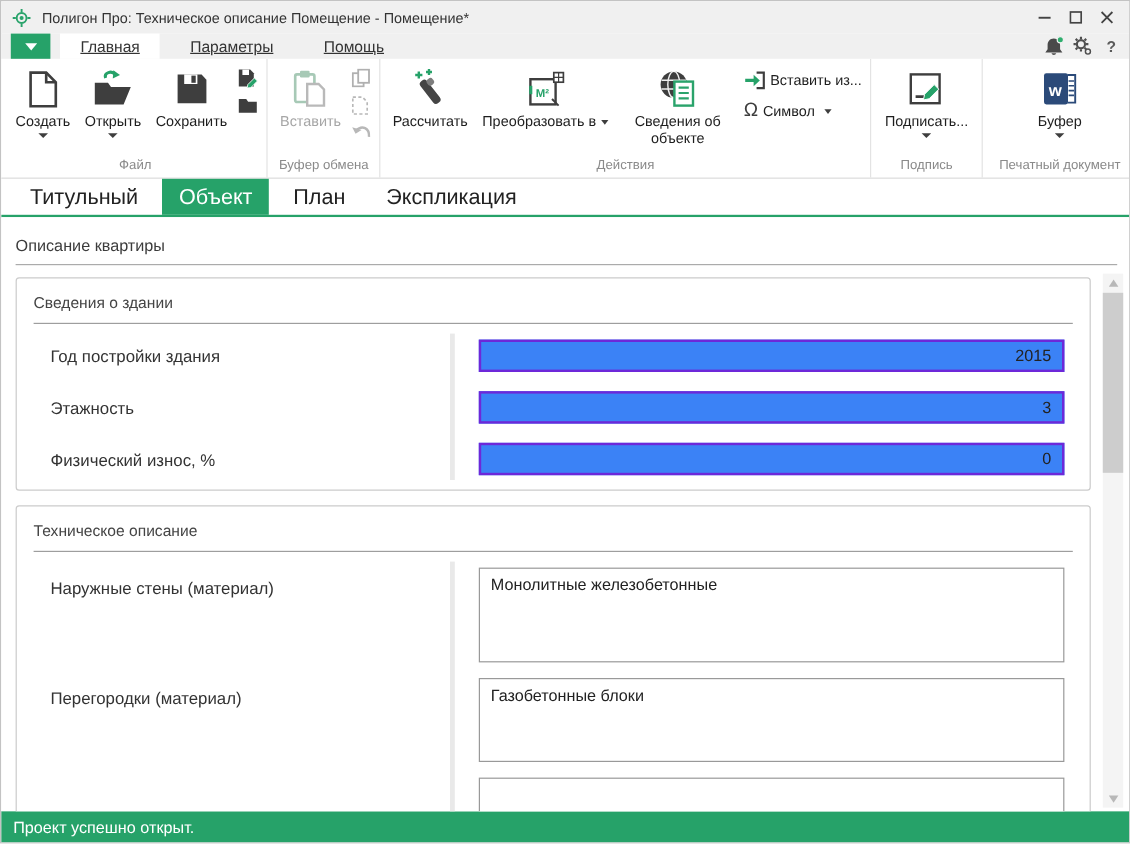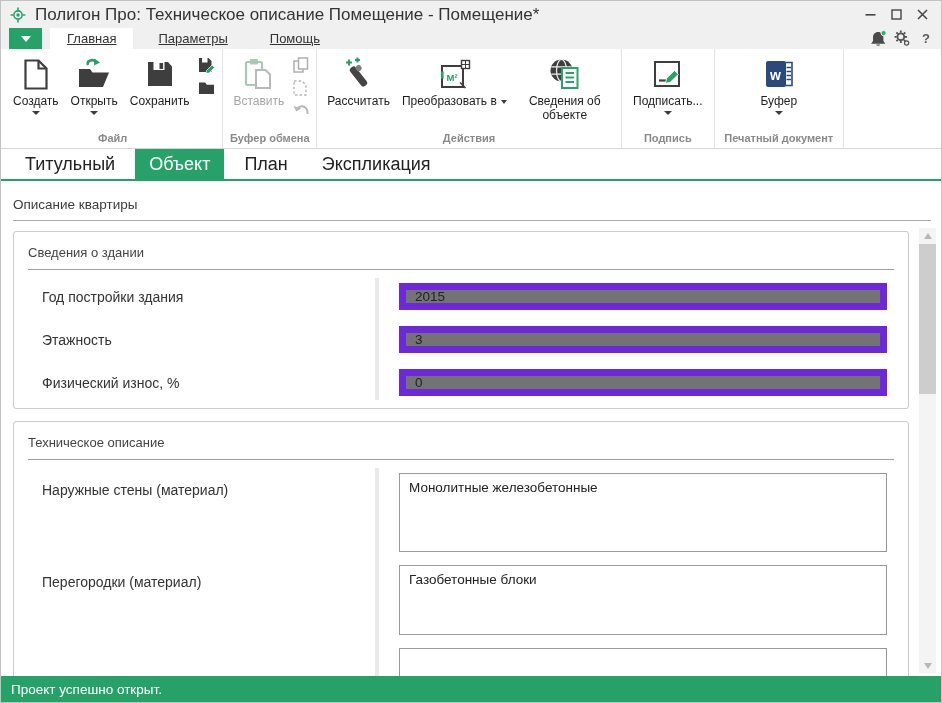--- a/index.html
+++ b/index.html
@@ -5,40 +5,40 @@
   * { margin:0; padding:0; box-sizing:border-box; }
   html,body { width:942px; height:703px; background:#e8e8e8; }
   body { font-family:"Liberation Sans","DejaVu Sans",sans-serif; }
   .window { width:942px; height:703px; display:flex; flex-direction:column;
             background:#fff; border:1px solid #c3c3c3; overflow:hidden; }
 
   
   .titlebar { height:27px; flex:0 0 27px; background:#f0f0f0; display:flex; align-items:center;
               padding:0 6px 0 9px; }
   .titlebar .app-ic { width:16px; height:16px; margin-right:9px; flex:0 0 auto; }
-  .titlebar .ttl { font-size:17px; color:#333; white-space:nowrap; }
+  .titlebar .ttl { font-size:12px; color:#333; white-space:nowrap; }
   .win-controls { margin-left:auto; display:flex; }
   .win-btn { width:26px; height:20px; display:flex; align-items:center; justify-content:center; }
 
   
   .tabstrip { height:21px; flex:0 0 21px; background:#f0f0f0; display:flex; align-items:stretch; position:relative; }
   .appmenu-btn { width:33px; margin-left:8px; background:#26a269; display:flex; align-items:center; justify-content:center; }
   .appmenu-btn .tri { width:0; height:0; border-left:5px solid transparent; border-right:5px solid transparent; border-top:6px solid #fff; }
   .rtab { padding:0 17px; font-size:13px; color:#333; display:flex; align-items:center; margin-left:8px;text-decoration:underline; }
   .rtab.active { background:#fff; }
   .quick-icons { position:absolute; right:6px; top:1px; display:flex; align-items:center; gap:6px; }
   .qi { width:18px; height:18px; display:flex; align-items:center; justify-content:center; }
   .help-glyph { font-size:13px; color:#5a5a5a; font-weight:bold; }
 
   
   .ribbon { height:100px; flex:0 0 100px; background:#fff; border-bottom:1px solid #d6d6d6;
             display:flex; align-items:stretch; padding-left:2px; }
   .rgroup { display:flex; flex-direction:column; border-right:1px solid #e3e3e3; }
   .rg-body { flex:1; display:flex; align-items:flex-start; padding:3px 4px 0 4px; }
-  .rg-label { font-size:11px; color:#8a8a8a; text-align:center; padding:2px 6px 4px; white-space:nowrap;font-weight:bold; }
+  .rg-label { font-size:11px; color:#8a8a8a; text-align:center; padding:2px 6px 4px; white-space:nowrap; }
   .big-btn { display:flex; flex-direction:column; align-items:center; padding:2px 6px; min-width:54px; }
   .big-btn .bicon { height:40px; display:flex; align-items:center; justify-content:center; }
   .big-btn .blbl { font-size:12px; color:#1e1e1e; line-height:14px; text-align:center; white-space:nowrap; }
   .big-btn.two-line .blbl { white-space:normal; width:92px;text-align:center; }
   .caret-down { width:0; height:0; border-left:4px solid transparent; border-right:4px solid transparent; border-top:4px solid #3e3e3e; margin-top:3px; }
   .caret-inline { display:inline-block; width:0; height:0; border-left:3.5px solid transparent; border-right:3.5px solid transparent; border-top:4px solid #3e3e3e; margin-left:4px; vertical-align:middle; }
   .disabled .blbl { color:#a6a6a6; }
   .small-col { display:flex; flex-direction:column; gap:5px; padding:4px 3px 0 3px; }
   .small-btn { display:flex; align-items:center; gap:4px; font-size:12px; color:#1e1e1e; white-space:nowrap; height:18px; }
   .omega-glyph { font-size:16px; color:#3e3e3e; line-height:16px; }
@@ -61,21 +61,21 @@
   .panel-rule { margin:0 14px; border:none; border-top:1px solid #9e9e9e; }
   .fields { position:relative; padding:13px 0 12px; }
   .fields::before { content:""; position:absolute; left:361px; top:8px; bottom:8px; width:4px; background:#e9e9e9; }
   .panel-2 .fields::before { bottom:-40px; }
   .frow { display:flex; align-items:center; margin-bottom:16px; }
   .frow:last-child { margin-bottom:0; }
   .frow.top { align-items:flex-start; }
   .frow.top .flabel { padding-top:9px; }
   .flabel { width:373px; padding-left:28px; padding-right:14px; font-size:14px; color:#333; }
   .fctl { flex:1; padding-left:12px; padding-right:21px; }
-  .fctl input { width:100%; height:27px; border:7px solid #6d28d9; font-family:inherit; font-size:13.5px; color:#222; padding:0 9px; outline:none; background:#737373; }
+  .fctl input { width:100%; height:27px; border:2px solid #6d28d9; font-family:inherit; font-size:13.5px; color:#222; padding:0 9px; outline:none; background:#3b82f6;text-align:right; }
   .fctl textarea { width:100%; border:1px solid #999; font-family:inherit; font-size:13.5px; color:#222; padding:6px 9px; outline:none; resize:none; display:block; background:#fff; }
   .ta-1 { height:79px; } .ta-2 { height:70px; } .ta-3 { height:60px; }
   .frow.gap-sm { margin-bottom:13px; }
 
   
   .scrollbar { position:absolute; top:47px; bottom:3px; right:5px; width:17px; background:#f4f4f4; }
   .sb-up, .sb-down { position:absolute; left:0; width:17px; height:15px; display:flex; align-items:center; justify-content:center; }
   .sb-up { top:0; } .sb-down { bottom:0; }
   .sb-tri-up { width:0; height:0; border-left:4.5px solid transparent; border-right:4.5px solid transparent; border-bottom:6px solid #b8b8b8; }
   .sb-tri-down { width:0; height:0; border-left:4.5px solid transparent; border-right:4.5px solid transparent; border-top:6px solid #b8b8b8; }
@@ -273,20 +273,35 @@
                 <path d="M2.3 8.8 h20.4 M2.3 16.2 h20.4"></path>
               </g>
               <rect x="13" y="10" width="15.5" height="20" fill="#fff" stroke="#2aa36b" stroke-width="2"></rect>
               <g stroke="#2aa36b" stroke-width="1.8">
                 <path d="M16.5 15 h8.5 M16.5 19.5 h8.5 M16.5 24 h8.5"></path>
               </g>
             </svg>
           </div>
           <span class="blbl"><span>Сведения об</span><br><span>объекте</span></span>
         </div>
+        <div class="small-col" style="padding-top:6px; gap:8px;">
+          <div class="small-btn">
+            <svg width="18" height="16" viewBox="0 0 18 16">
+              <path d="M1 8 h8.5" stroke="#26a269" stroke-width="2.6"></path>
+              <path d="M8 3.2 l5.2 4.8 -5.2 4.8 Z" fill="#26a269"></path>
+              <path d="M10.5 1.5 h6 v13 h-6" fill="none" stroke="#3e3e3e" stroke-width="1.8"></path>
+            </svg>
+            <span>Вставить из...</span>
+          </div>
+          <div class="small-btn">
+            <span class="omega-glyph">Ω</span>
+            <span>Символ</span>
+            <span class="caret-inline"></span>
+          </div>
+        </div>
       </div>
       <div class="rg-label">Действия</div>
     </div>
 
     <div class="rgroup">
       <div class="rg-body" style="justify-content:center; width:92px;">
         <div class="big-btn">
           <div class="bicon">
             <svg width="30" height="30" viewBox="0 0 30 30">
               <rect x="2" y="3" width="24" height="24" fill="none" stroke="#3e3e3e" stroke-width="2"></rect>

